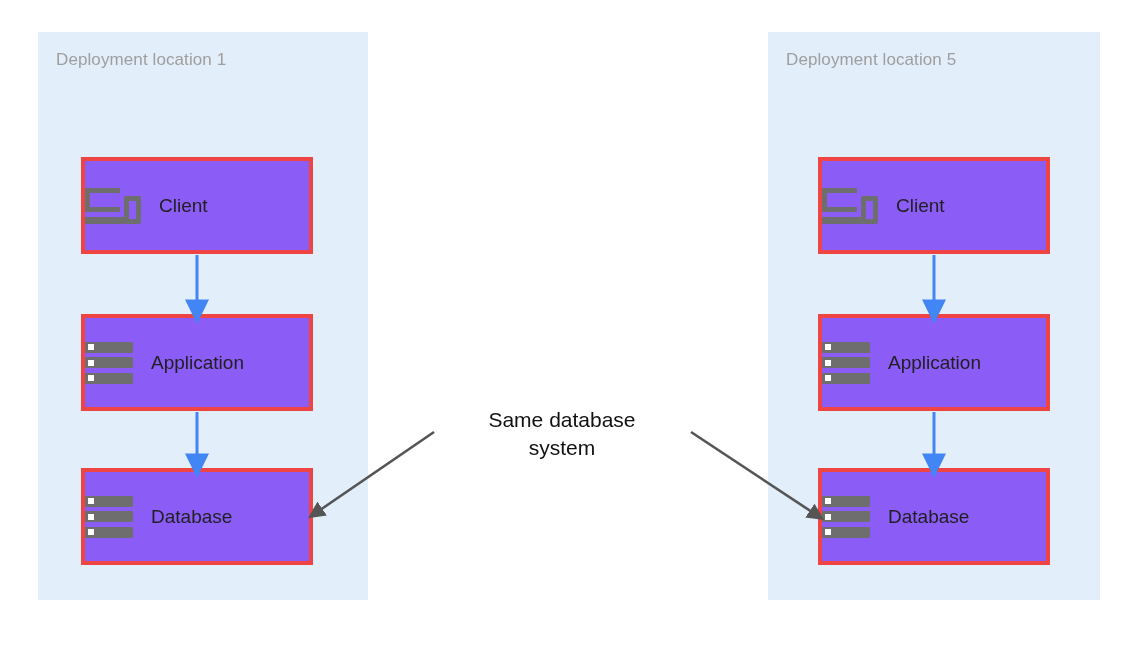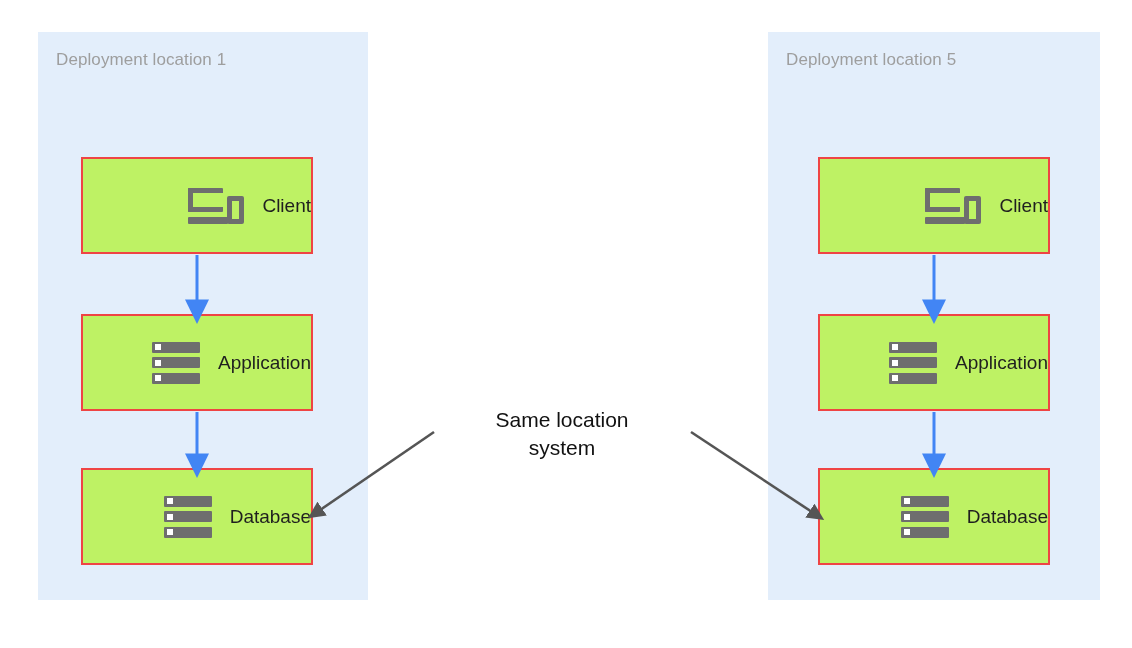--- a/index.html
+++ b/index.html
@@ -32,25 +32,25 @@
     font-size: 17px;
     color: #9e9e9e;
     letter-spacing: 0.1px;
     white-space: nowrap;
   }
 
   
   .node {
     position: absolute;
     box-sizing: border-box;
-    background: #bef264;
-    border: 2px solid #ef4444;
+    background: #8b5cf6;
+    border: 4px solid #ef4444;
     display: flex;
     align-items: center;
-    justify-content: flex-end;
+    justify-content: flex-start;
   }
   .node-inner {
     display: flex;
     align-items: center;
     gap: 18px;
   }
   .node-label {
     font-size: 19px;
     color: #1f1f1f;
     white-space: nowrap;
@@ -232,16 +232,16 @@
     <line x1="197" y1="255" x2="197" y2="303" stroke="#4285f4" stroke-width="3" marker-end="url(#bluehead)"></line>
     <line x1="197" y1="412" x2="197" y2="457" stroke="#4285f4" stroke-width="3" marker-end="url(#bluehead)"></line>
 
     <line x1="934" y1="255" x2="934" y2="303" stroke="#4285f4" stroke-width="3" marker-end="url(#bluehead)"></line>
     <line x1="934" y1="412" x2="934" y2="457" stroke="#4285f4" stroke-width="3" marker-end="url(#bluehead)"></line>
 
     <line x1="434" y1="432" x2="320" y2="510" stroke="#555555" stroke-width="2.6" marker-end="url(#grayhead)"></line>
     <line x1="691" y1="432" x2="812" y2="512" stroke="#555555" stroke-width="2.6" marker-end="url(#grayhead)"></line>
   </svg>
 
-  <div class="annotation" style="left:442px; top:406px; width:240px;">Same location
+  <div class="annotation" style="left:442px; top:406px; width:240px;">Same database
 system</div>
 
 </div>
 
 </body></html>

